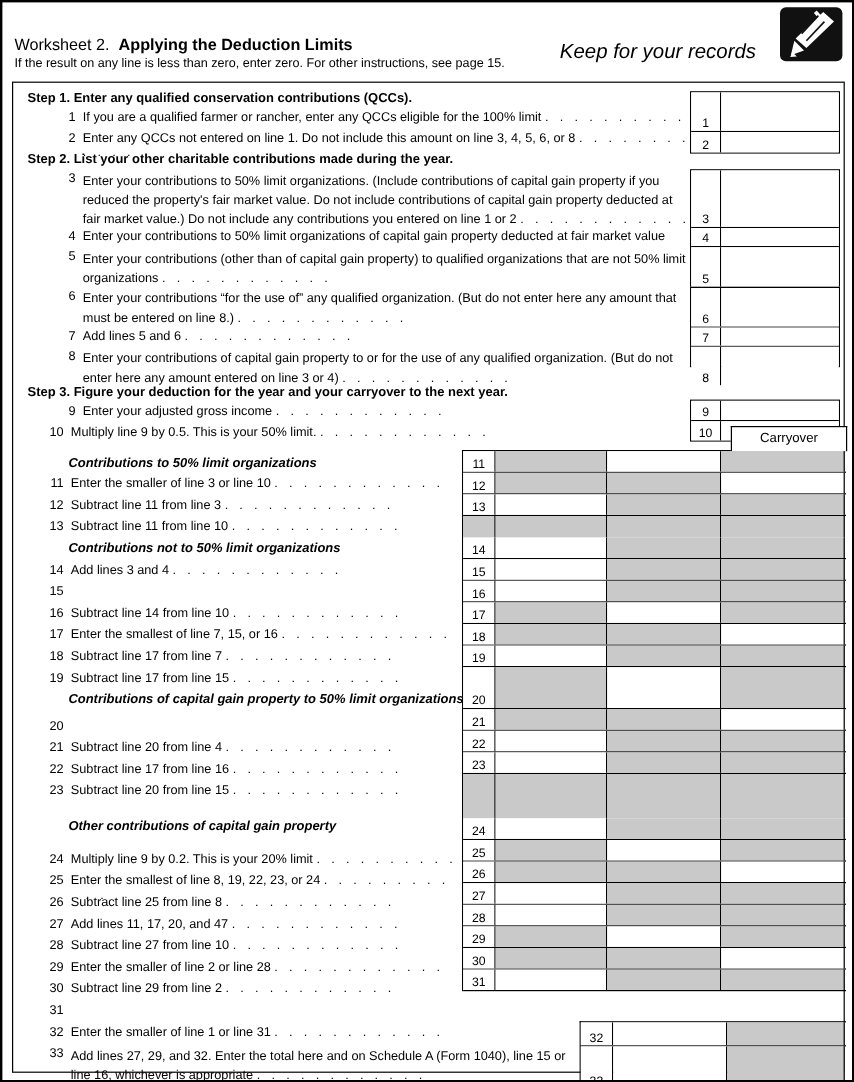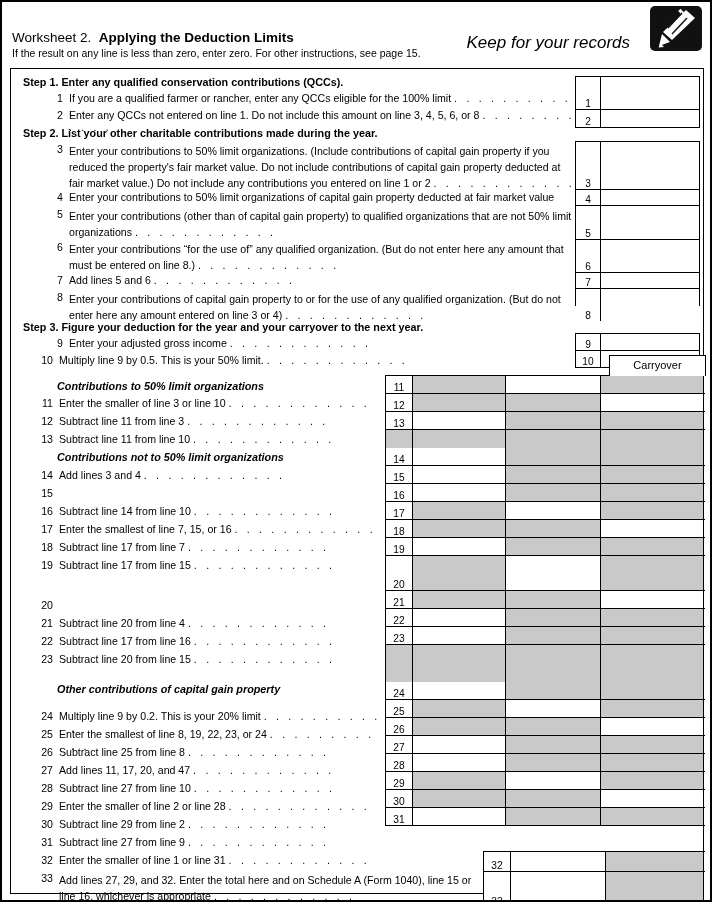--- a/index.html
+++ b/index.html
@@ -376,20 +376,21 @@
     </div>
     <div class="txtline" style="position:absolute;left:12px;top:472px;width:360px;">
       <span class="num">18</span>
       <span class="bodytxt" style="margin-left:36px;"><span>Subtract line 17 from line 7</span> <span class="leader">.   .   .   .   .   .   .   .   .   .   .   .</span></span>
     </div>
     <div class="txtline" style="position:absolute;left:12px;top:490px;width:360px;">
       <span class="num">19</span>
       <span class="bodytxt" style="margin-left:36px;"><span>Subtract line 17 from line 15</span> <span class="leader">.   .   .   .   .   .   .   .   .   .   .   .</span></span>
     </div>
 
+    <div class="secthead" style="position:absolute;left:46px;top:508px;">Contributions of capital gain property to 50% limit organizations</div>
 
     <div class="txtline" style="position:absolute;left:12px;top:530px;width:360px;">
       <span class="num">20</span>
     </div>
     <div class="txtline" style="position:absolute;left:12px;top:548px;width:360px;">
       <span class="num">21</span>
       <span class="bodytxt" style="margin-left:36px;"><span>Subtract line 20 from line 4</span> <span class="leader">.   .   .   .   .   .   .   .   .   .   .   .</span></span>
     </div>
     <div class="txtline" style="position:absolute;left:12px;top:566px;width:360px;">
       <span class="num">22</span>
@@ -425,21 +426,20 @@
     <div class="txtline" style="position:absolute;left:12px;top:731px;width:360px;">
       <span class="num">29</span>
       <span class="bodytxt" style="margin-left:36px;"><span>Enter the smaller of line 2 or line 28</span> <span class="leader">.   .   .   .   .   .   .   .   .   .   .   .</span></span>
     </div>
     <div class="txtline" style="position:absolute;left:12px;top:749px;width:360px;">
       <span class="num">30</span>
       <span class="bodytxt" style="margin-left:36px;"><span>Subtract line 29 from line 2</span> <span class="leader">.   .   .   .   .   .   .   .   .   .   .   .</span></span>
     </div>
     <div class="txtline" style="position:absolute;left:12px;top:767px;width:360px;">
       <span class="num">31</span>
-      <span class="bodytxt" style="margin-left:36px;"><span>Subtract line 27 from line 9</span> <span class="leader">.   .   .   .   .   .   .   .   .   .   .   .</span></span>
     </div>
 
     <div class="txtline" style="position:absolute;left:12px;top:785px;width:458px;">
       <span class="num">32</span>
       <span class="bodytxt" style="margin-left:36px;"><span>Enter the smaller of line 1 or line 31</span> <span class="leader">.   .   .   .   .   .   .   .   .   .   .   .</span></span>
     </div>
     <div class="txtline" style="position:absolute;left:12px;top:803px;width:458px;">
       <span class="num">33</span>
       <span class="bodytxt" style="margin-left:36px;line-height:16px;"><span>Add lines 27, 29, and 32. Enter the total here and on Schedule A (Form 1040), line 15 or line 16, whichever is appropriate</span> <span class="leader">.   .   .   .   .   .   .   .   .   .   .   .</span></span>
     </div>

